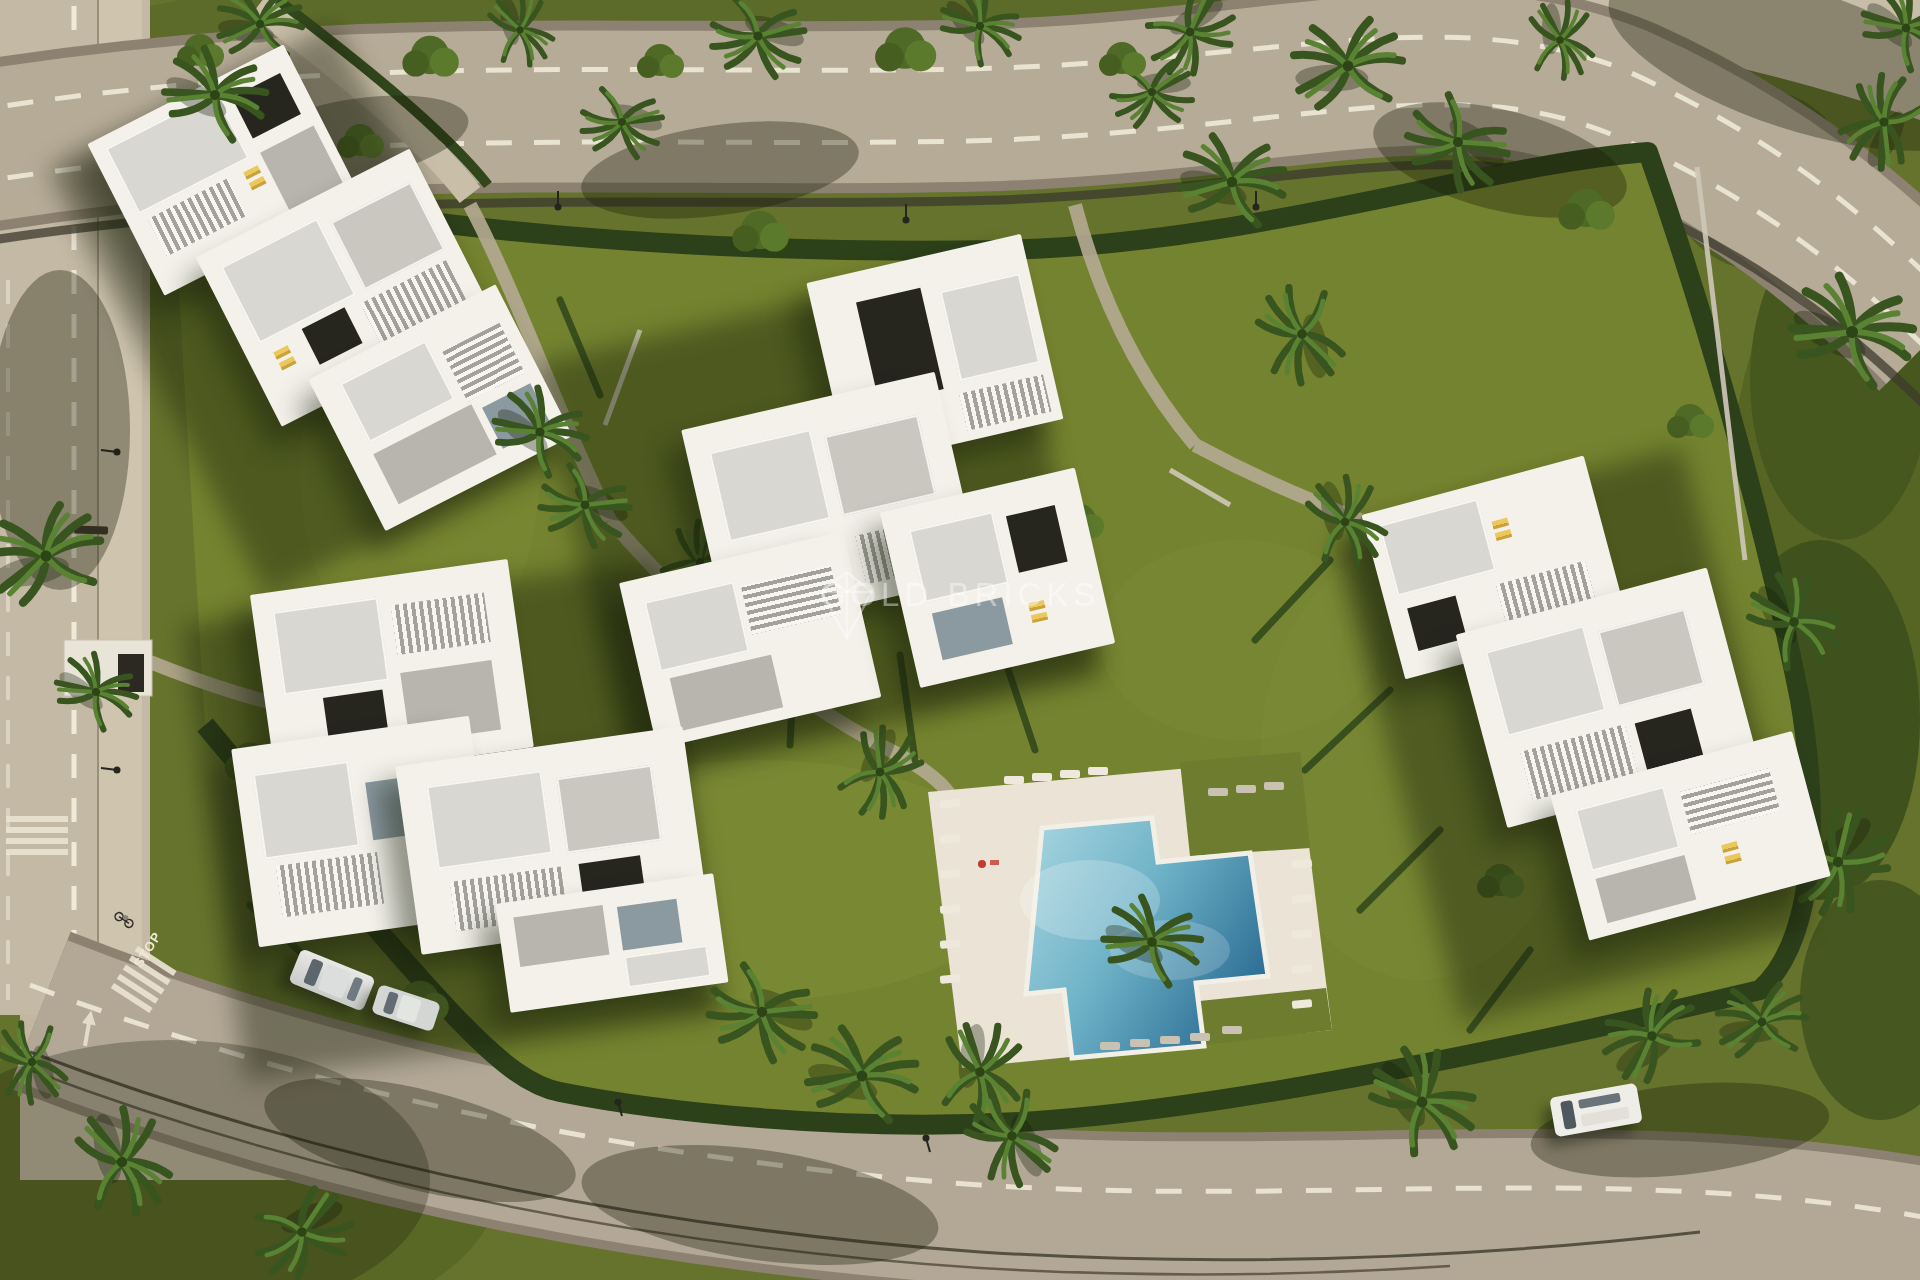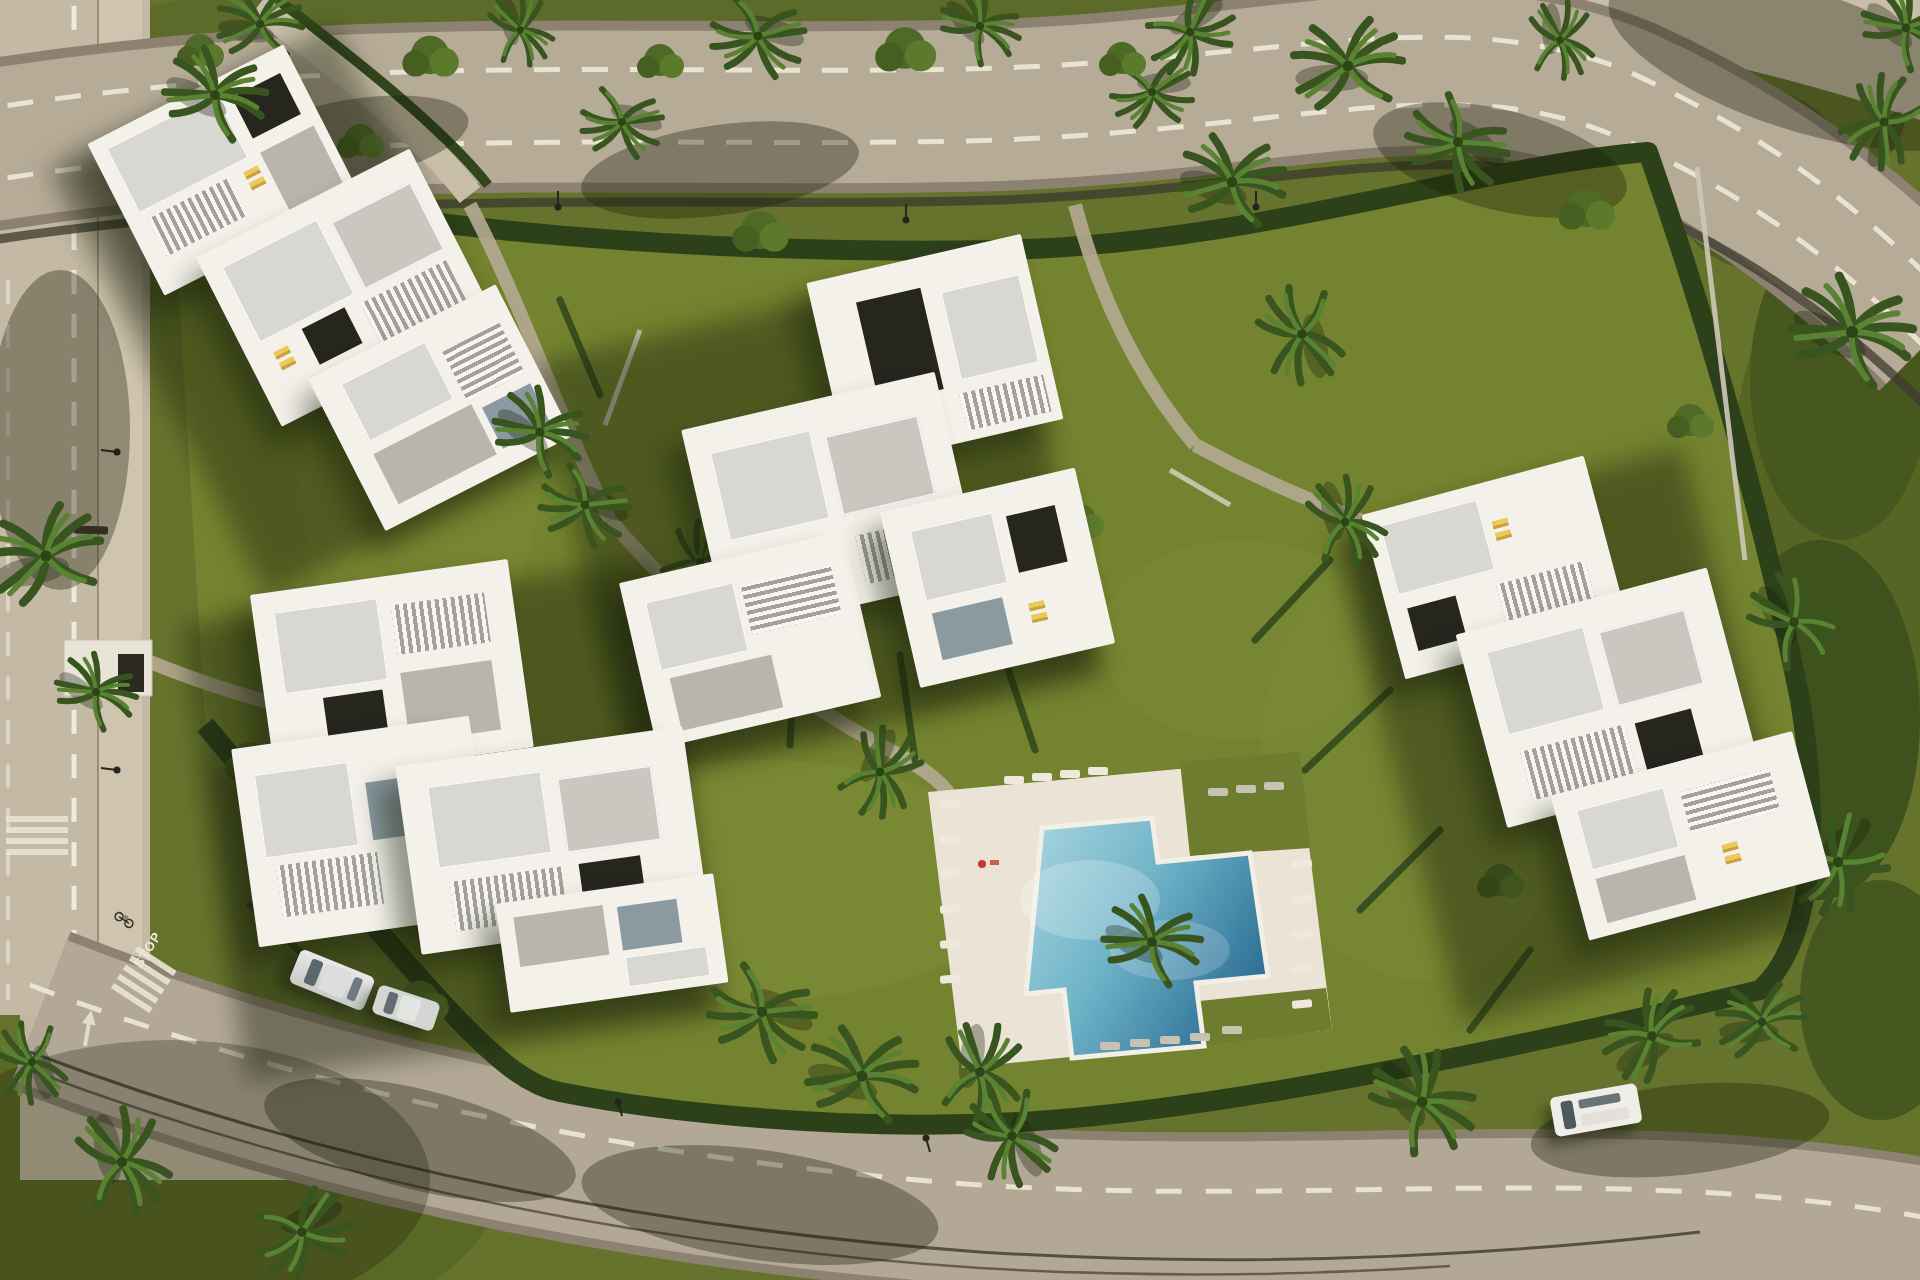--- a/index.html
+++ b/index.html
@@ -425,16 +425,27 @@
 <svg class="topveg" width="1920" height="1280" viewBox="0 0 1920 1280">
   <use href="#palm" transform="translate(215,95) scale(1.25) rotate(30)"></use>
   <use href="#palm" transform="translate(585,505) scale(1.1) rotate(210)"></use>
   <use href="#palm" transform="translate(540,432) scale(1.15) rotate(40)"></use>
   <use href="#palm" transform="translate(762,1012) scale(1.3) rotate(210)"></use>
   <use href="#palm" transform="translate(1345,522) scale(1.1) rotate(80)"></use>
   <use href="#palm" transform="translate(862,1076) scale(1.35) rotate(20)"></use>
   <use href="#palm" transform="translate(1232,182) scale(1.3) rotate(20)"></use>
 </svg>
 
+<div class="watermark">
+  <svg width="54" height="70" viewBox="0 0 54 70">
+    <g fill="none" stroke="rgba(255,255,255,.38)" stroke-width="2.5">
+      <path d="M27,2 L52,22 L27,68 L2,22 Z"></path>
+      <path d="M27,2 L27,68"></path>
+      <path d="M2,22 L52,22"></path>
+      <path d="M14,12 L27,22 L40,12"></path>
+    </g>
+  </svg>
+  <div class="wm-text">GOLD BRICKS</div>
+</div>
 
 <span class="stop-label">STOP</span>
 
 </div>
 
 </body></html>

